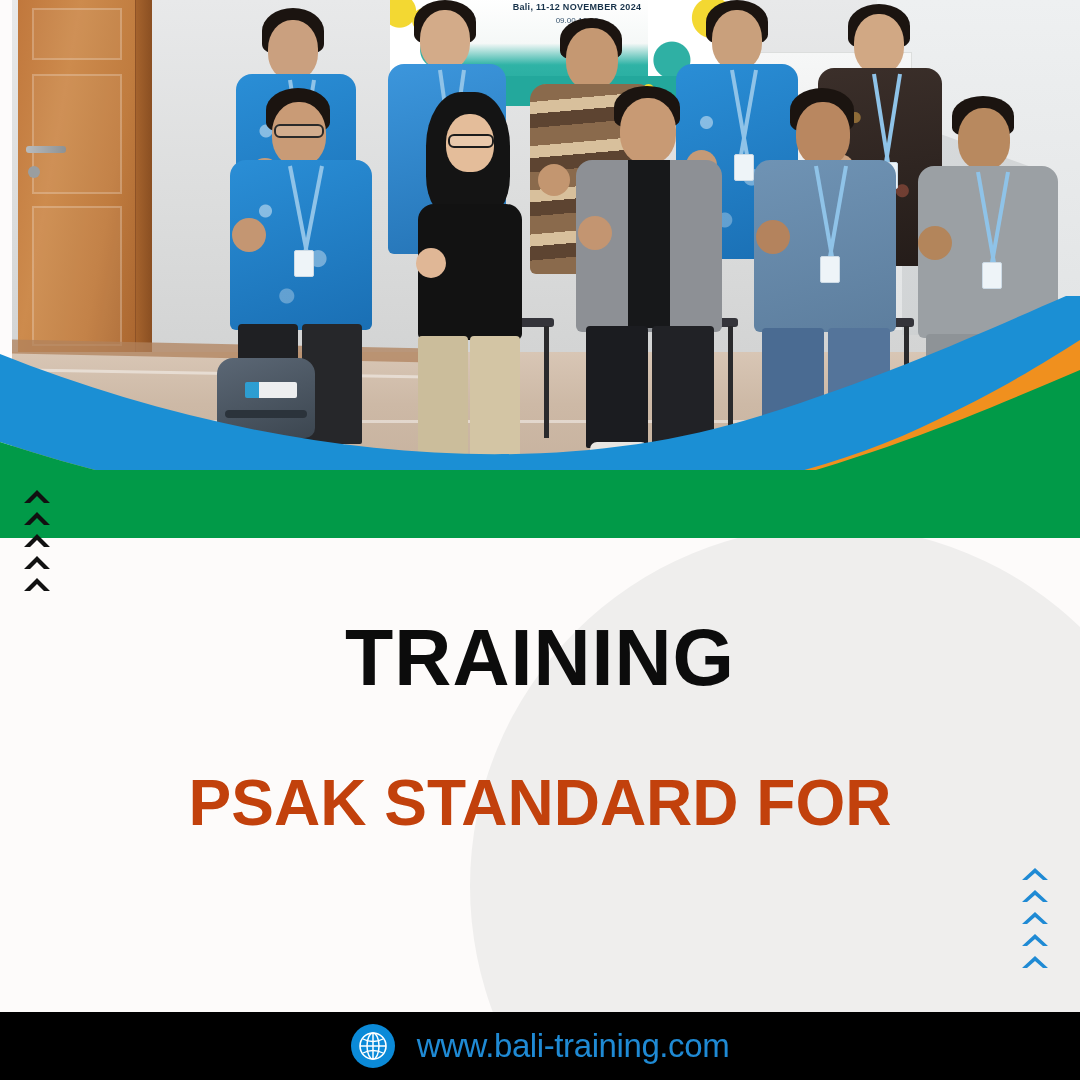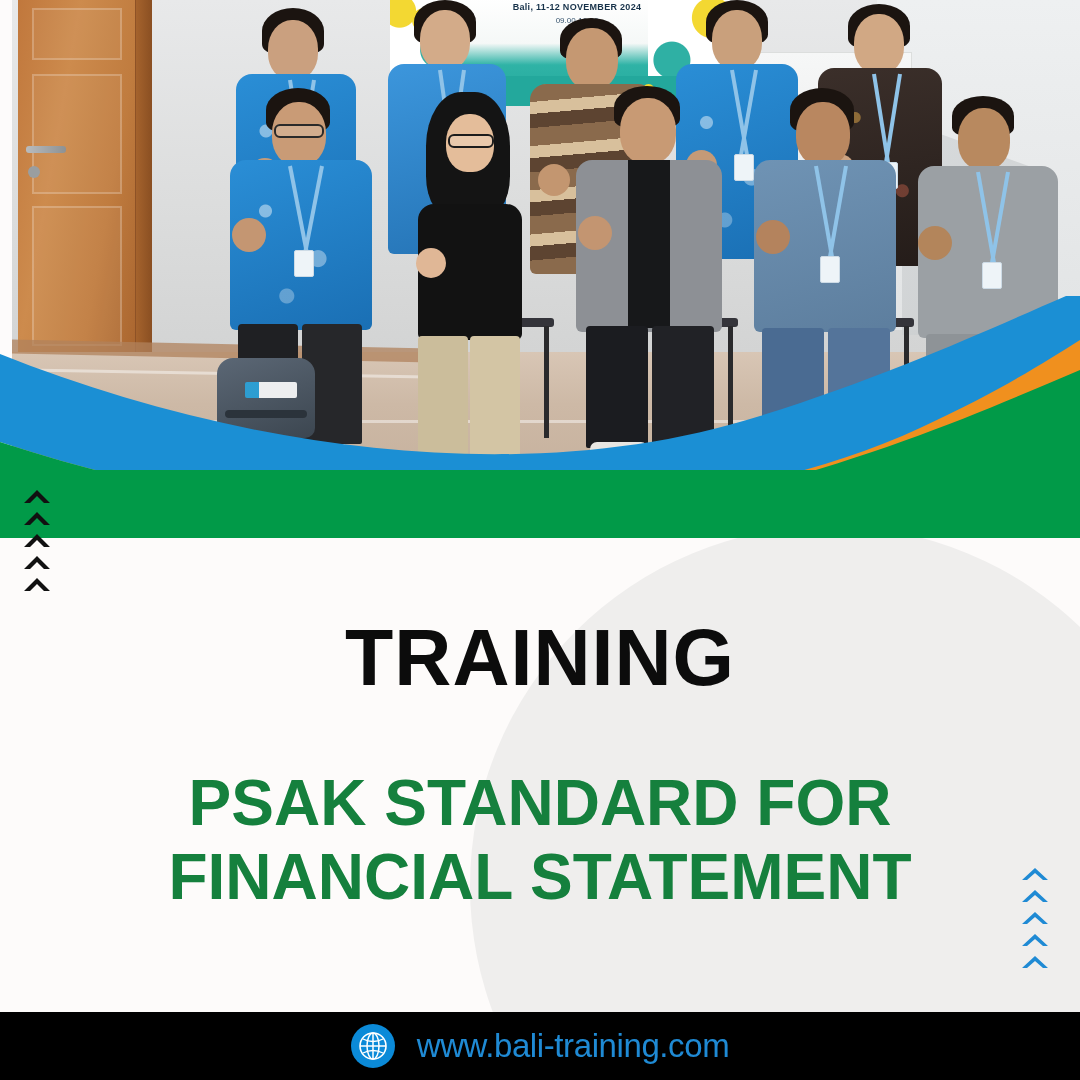--- a/index.html
+++ b/index.html
@@ -183,21 +183,21 @@
   }
 
   .headline-wrap{ position:absolute; left:0; top:0; width:1080px; }
   .kicker{
     position:absolute; left:0; top:80px; width:1080px; text-align:center;
     font-size:79px; font-weight:bold; color:#0c0c0c; letter-spacing:1px;
     line-height:1; font-family:"Liberation Sans", sans-serif;
   }
   .title{
     position:absolute; left:0; top:228px; width:1080px; text-align:center;
-    font-size:64px; font-weight:bold; color:#15803d; letter-spacing:0px;
+    font-size:64px; font-weight:bold; color:#c2410c; letter-spacing:0px;
     line-height:74px; font-family:"Liberation Sans", sans-serif;
     padding:0 44px;
   }
 
   
   .chev-group{ position:absolute; }
   .chev{ position:absolute; width:30px; height:18px; }
 
   
   .logo{
@@ -409,21 +409,20 @@
     <div class="green-block"></div>
   </div>
 
 
   <div class="lower">
     <div class="grey-circle"></div>
     <div class="headline-wrap">
       <div class="kicker">TRAINING</div>
       <div class="title">
         <div>PSAK STANDARD FOR</div>
-        <div>FINANCIAL STATEMENT</div>
       </div>
     </div>
   </div>
 
   <div class="chev-group" style="left:22px; top:487px;">
     <svg class="chev" style="top:0px;" viewBox="0 0 30 18">
         <path d="M2,16 L15,3 L28,16 L22,16 L15,9 L8,16 Z" fill="#111111"></path>
       </svg>
     <svg class="chev" style="top:22px;" viewBox="0 0 30 18">
         <path d="M2,16 L15,3 L28,16 L22,16 L15,9 L8,16 Z" fill="#111111"></path>

